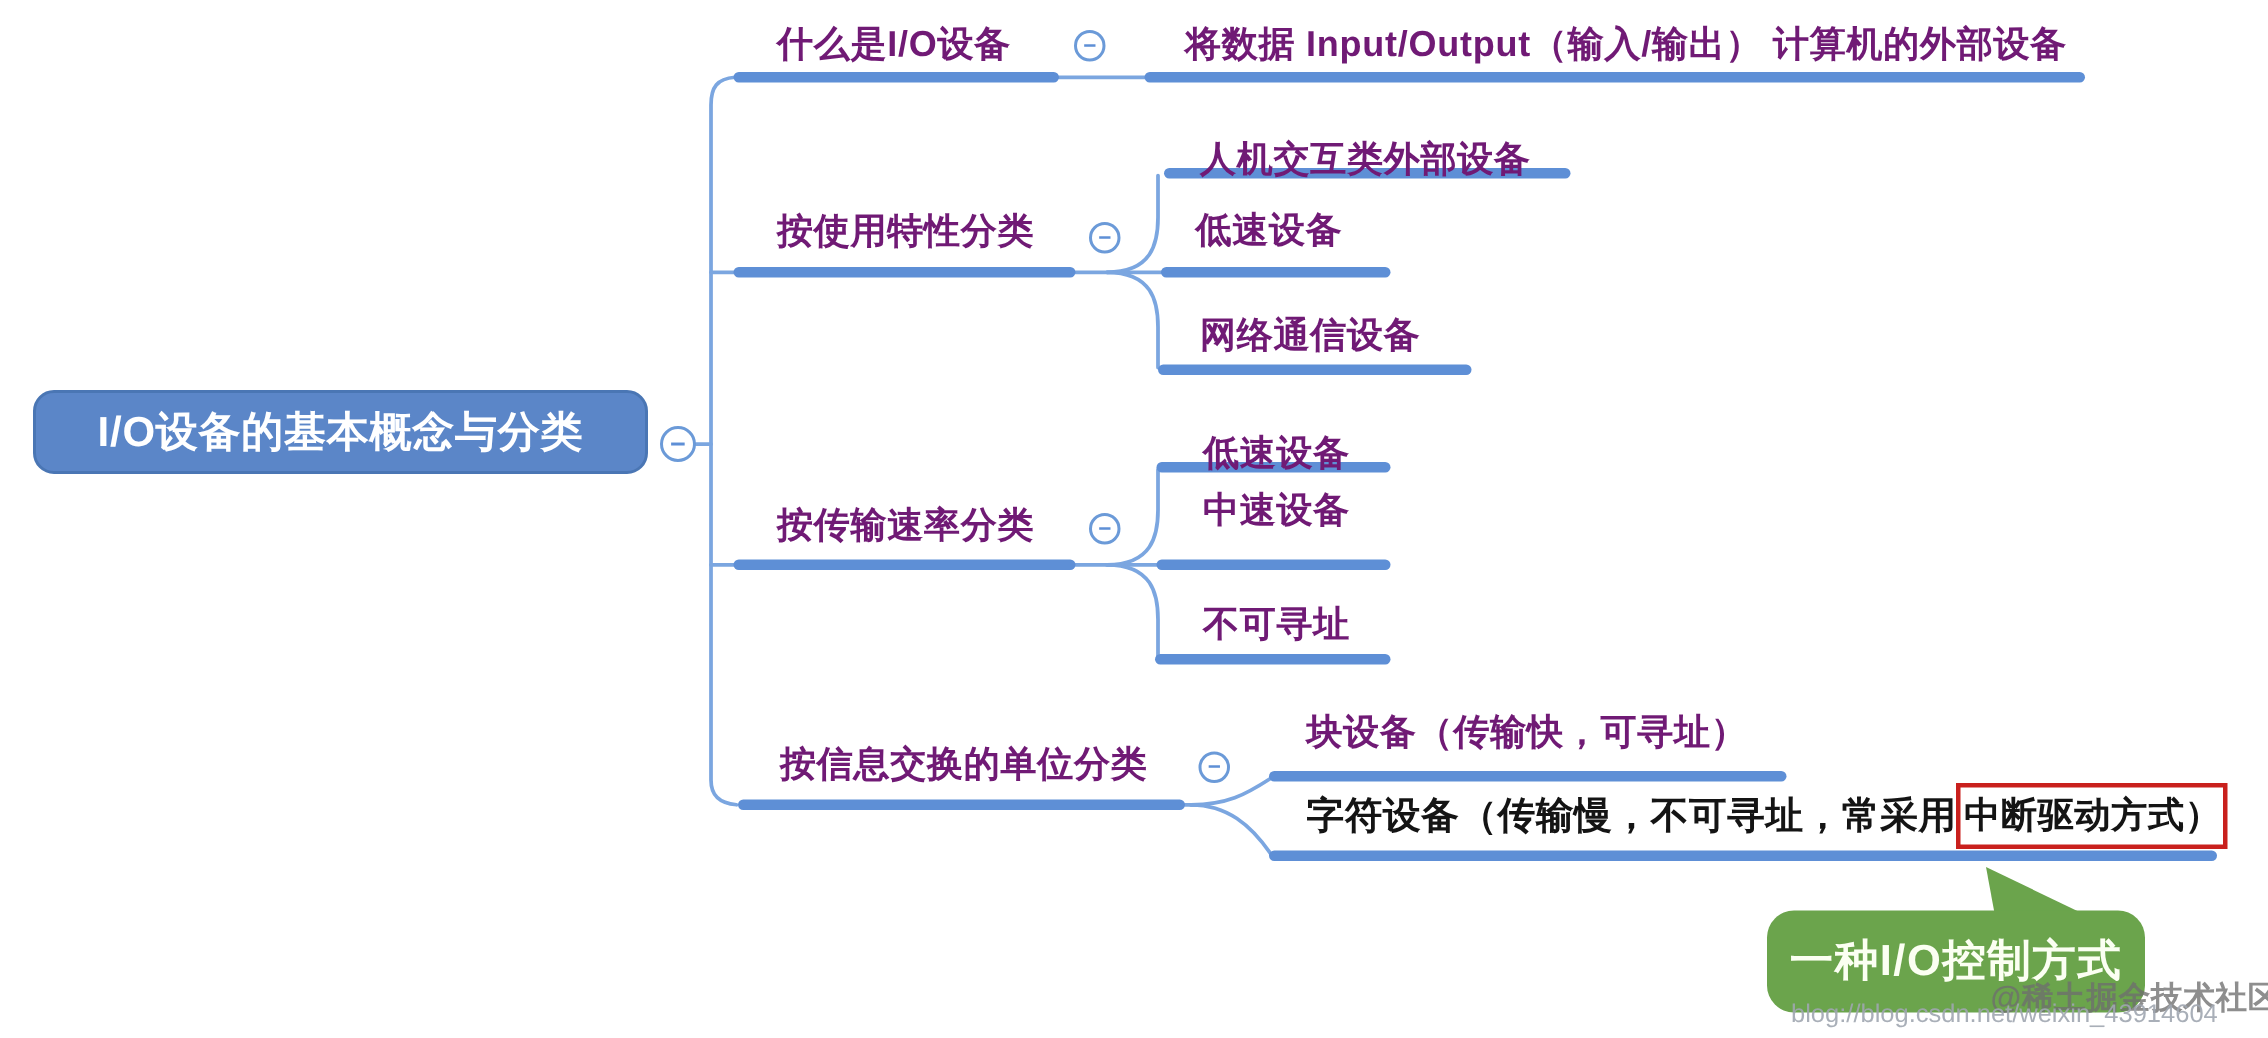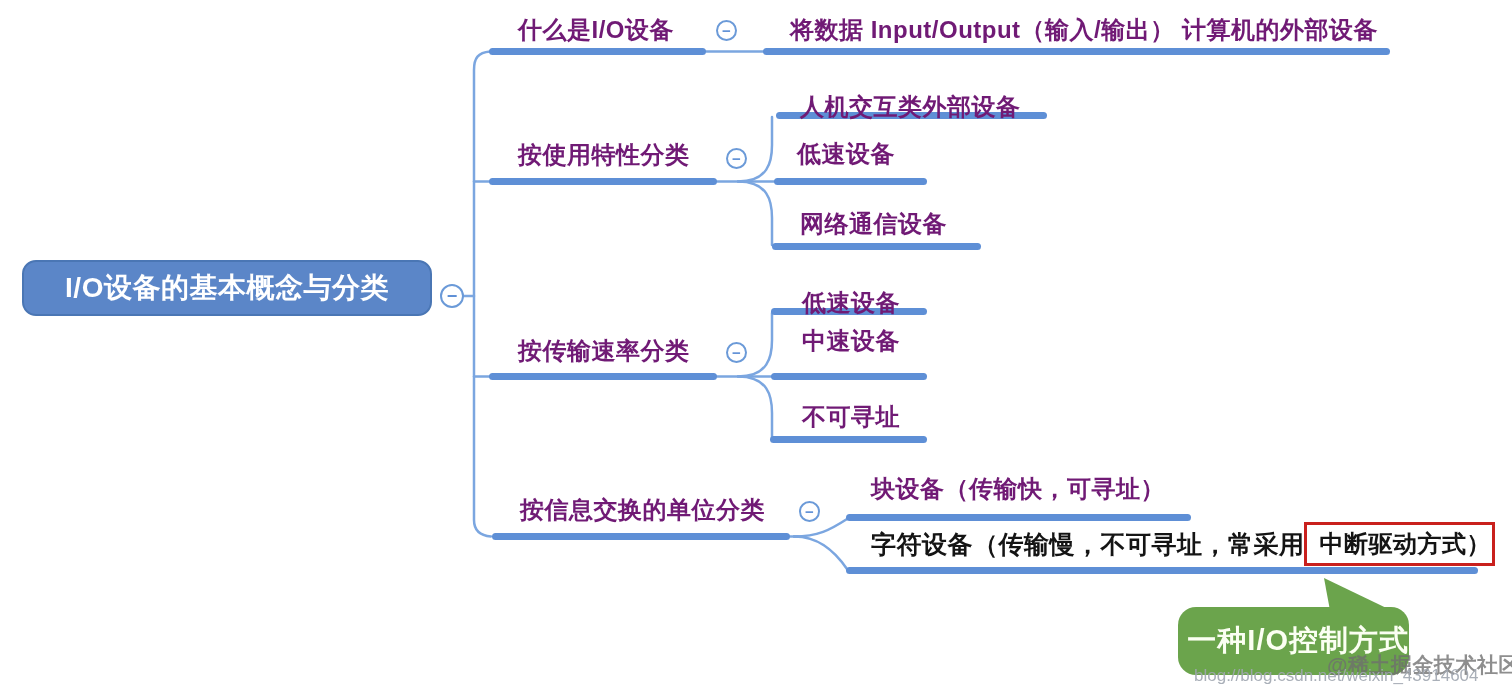--- a/index.html
+++ b/index.html
@@ -53,30 +53,30 @@
   .charrow {
     position: absolute; left: 871px; top: 522px; z-index: 3;
     display: flex; align-items: flex-start; white-space: nowrap;
   }
   .charrow .pre {
     padding-top: 9px;
     font-size: 25px; line-height: 26px; font-weight: 600;
     letter-spacing: 0.5px; color: #141414;
   }
   .hlbox {
-    border: 3px solid #c9201d; padding: 6px 1px 6px 13px; margin-left: -1px;
+    border: 3px solid #c9201d; padding: 6px 1px 6px 3px; margin-left: -1px;
     font-size: 24px; line-height: 26px; font-weight: 600;
     letter-spacing: 0.5px; color: #141414;
   }
 
   
   .callout {
-    position: absolute; left: 1178px; top: 607px; width: 231px; height: 68px;
+    position: absolute; left: 1178px; top: 607px; width: 252px; height: 68px;
     background: #6ba44c; border-radius: 18px; z-index: 3;
-    display: flex; align-items: center; justify-content: flex-end;
+    display: flex; align-items: center; justify-content: center;
   }
   .callout .callout-text {
     color: #fbfff2; font-size: 29px; font-weight: 600;
     letter-spacing: 1px; white-space: nowrap;
   }
 
   
   .wm-community {
     position: absolute; left: 1327px; top: 651px; z-index: 5;
     font-size: 21px; font-weight: 600; color: rgba(110,110,110,0.78);

